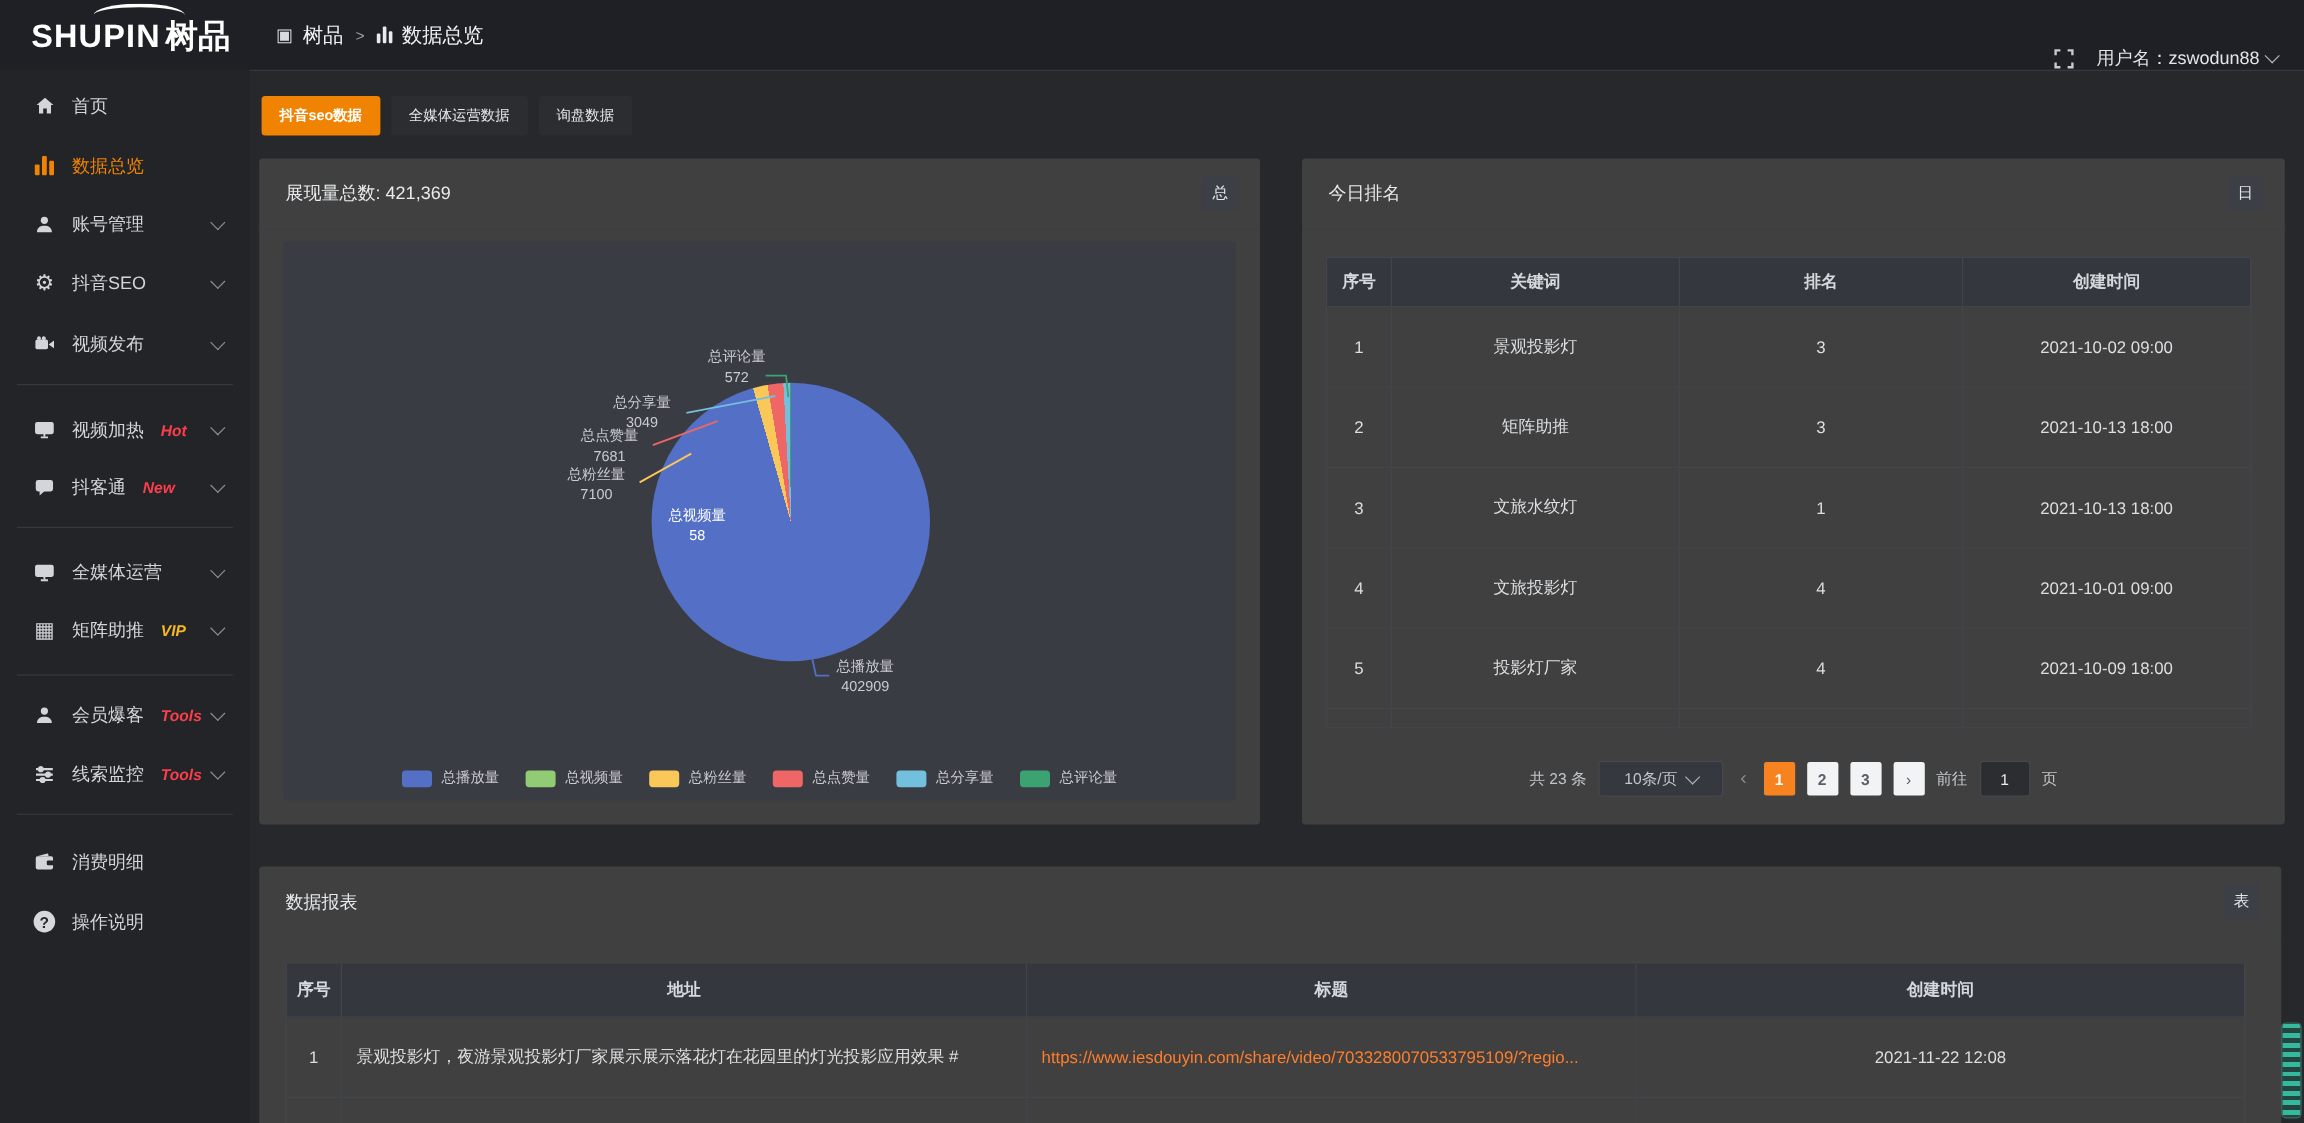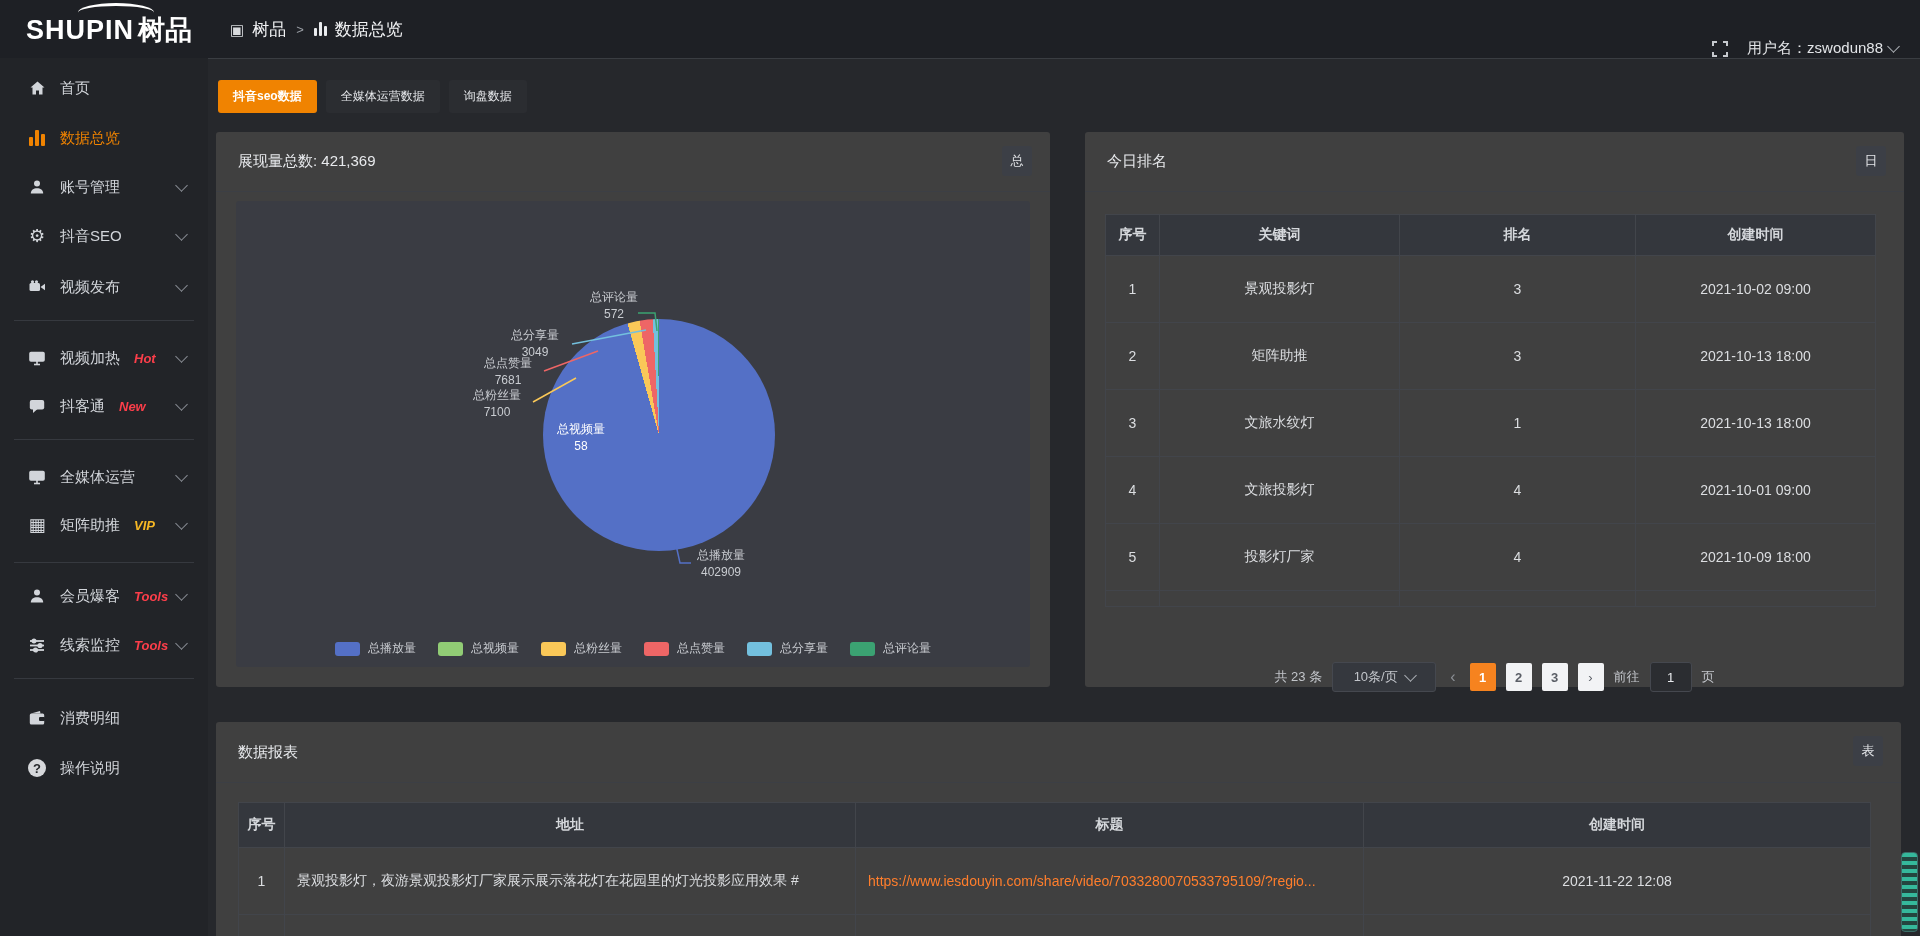--- a/index.html
+++ b/index.html
@@ -57,21 +57,21 @@
   .legend-item{display:flex;align-items:center;gap:8px;font-size:12px;color:#c9ccd1;cursor:pointer;}
   .swatch{width:25px;height:14px;border-radius:3px;display:inline-block;}
   
   .rk-table{position:absolute;left:20px;top:82px;width:771px;border:1px solid #42454b;box-sizing:border-box;}
   .rk-row{display:grid;grid-template-columns:54px 240px 236px 1fr;}
   .rk-cell{border-right:1px solid #42454b;border-bottom:1px solid #42454b;display:flex;align-items:center;justify-content:center;font-size:14px;color:#dcdee1;}
   .rk-row .rk-cell:last-child{border-right:none;}
   .rk-head .rk-cell{height:40px;background:#34373d;font-weight:bold;color:#d5d8dc;}
   .rk-body .rk-cell{height:66px;}
   .rk-stub .rk-cell{height:15px;border-bottom:none;}
-  .pagination{position:absolute;left:0;top:530px;width:100%;display:flex;align-items:center;justify-content:center;gap:10px;font-size:13px;color:#c2c5ca;}
+  .pagination{position:absolute;left:0;top:502px;width:100%;display:flex;align-items:center;justify-content:center;gap:10px;font-size:13px;color:#c2c5ca;}
   .pg-select{height:28px;min-width:86px;background:#35383e;border:1px solid #45484f;border-radius:3px;display:flex;align-items:center;justify-content:center;gap:8px;padding:0 8px;cursor:pointer;}
   .pg-arrow{color:#8a8e94;font-size:16px;padding:0 4px;cursor:pointer;}
   .pg-num{width:26px;height:28px;border-radius:2px;background:#f2f3f5;color:#5a5e66;display:flex;align-items:center;justify-content:center;font-weight:bold;cursor:pointer;}
   .pg-num.active{background:#f6831f;color:#fff;}
   .pg-next{width:26px;height:28px;border-radius:2px;background:#f2f3f5;color:#5a5e66;display:flex;align-items:center;justify-content:center;cursor:pointer;}
   .pg-input{width:36px;height:26px;background:#2b2d31;border:1px solid #45484f;border-radius:3px;color:#e8eaed;text-align:center;font-size:13px;}
   
   .rp-table{position:absolute;left:22px;top:80px;width:1633px;border:1px solid #42454b;box-sizing:border-box;}
   .rp-row{display:grid;grid-template-columns:46px 571px 508px 1fr;}
   .rp-cell{border-right:1px solid #42454b;border-bottom:1px solid #42454b;display:flex;align-items:center;font-size:14px;color:#dcdee1;overflow:hidden;}

